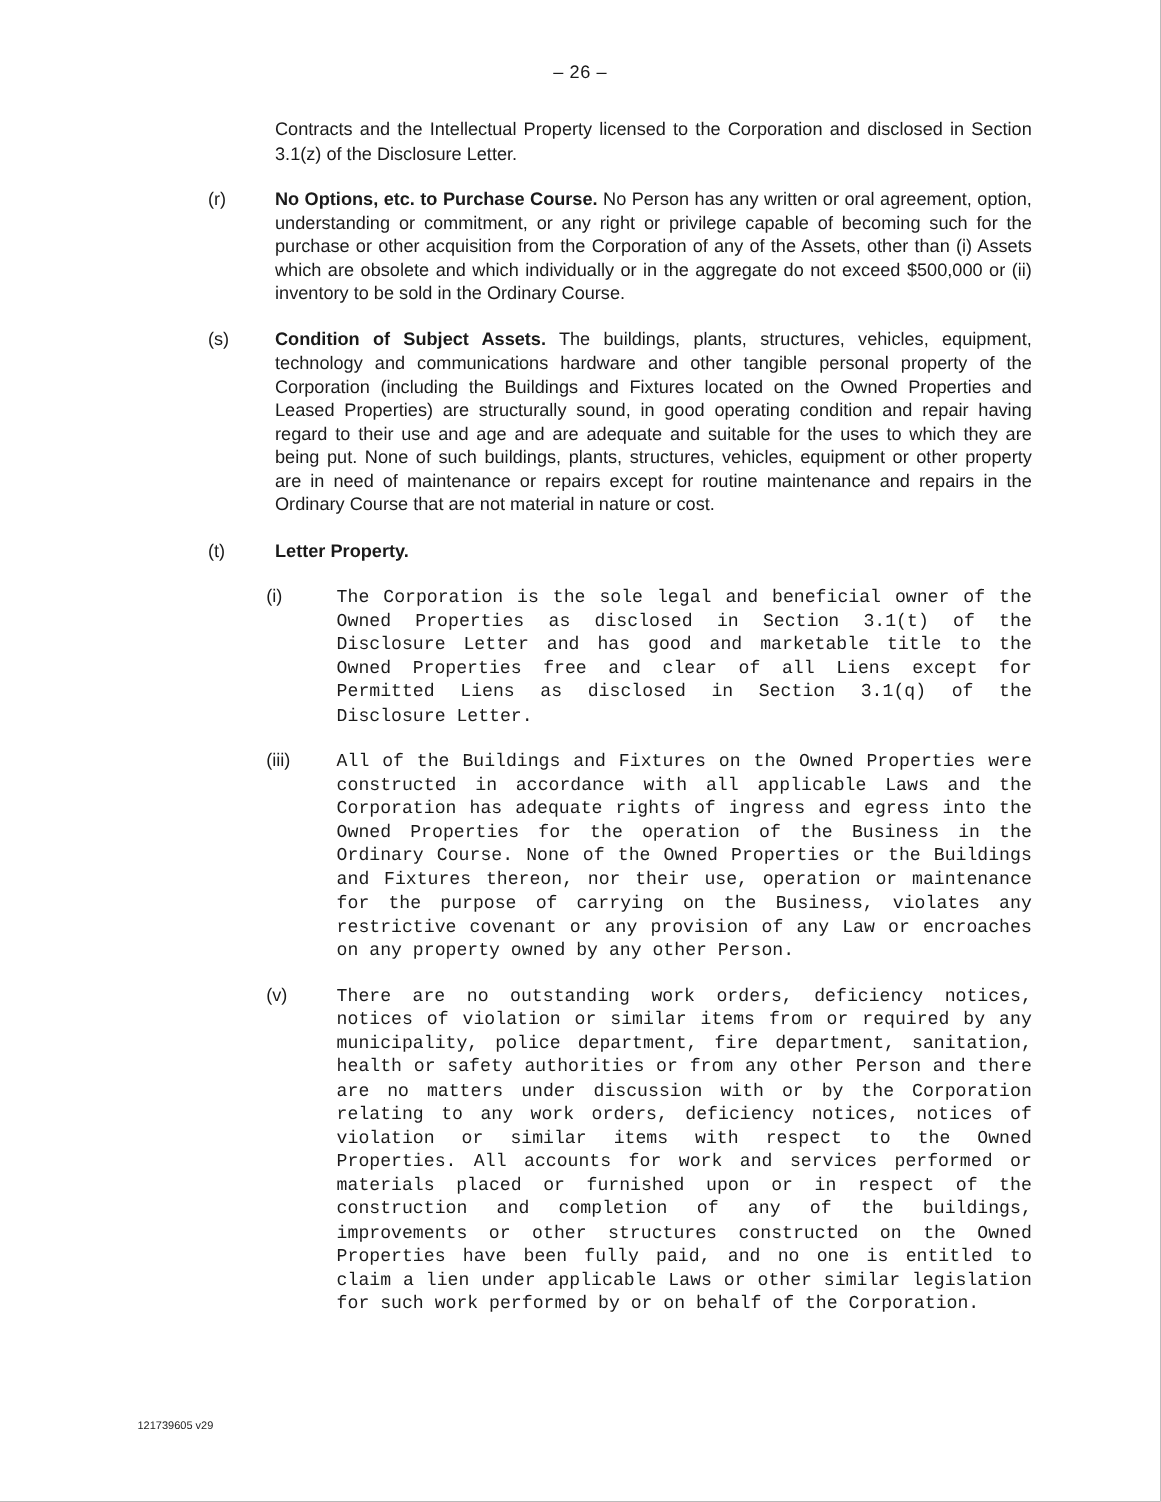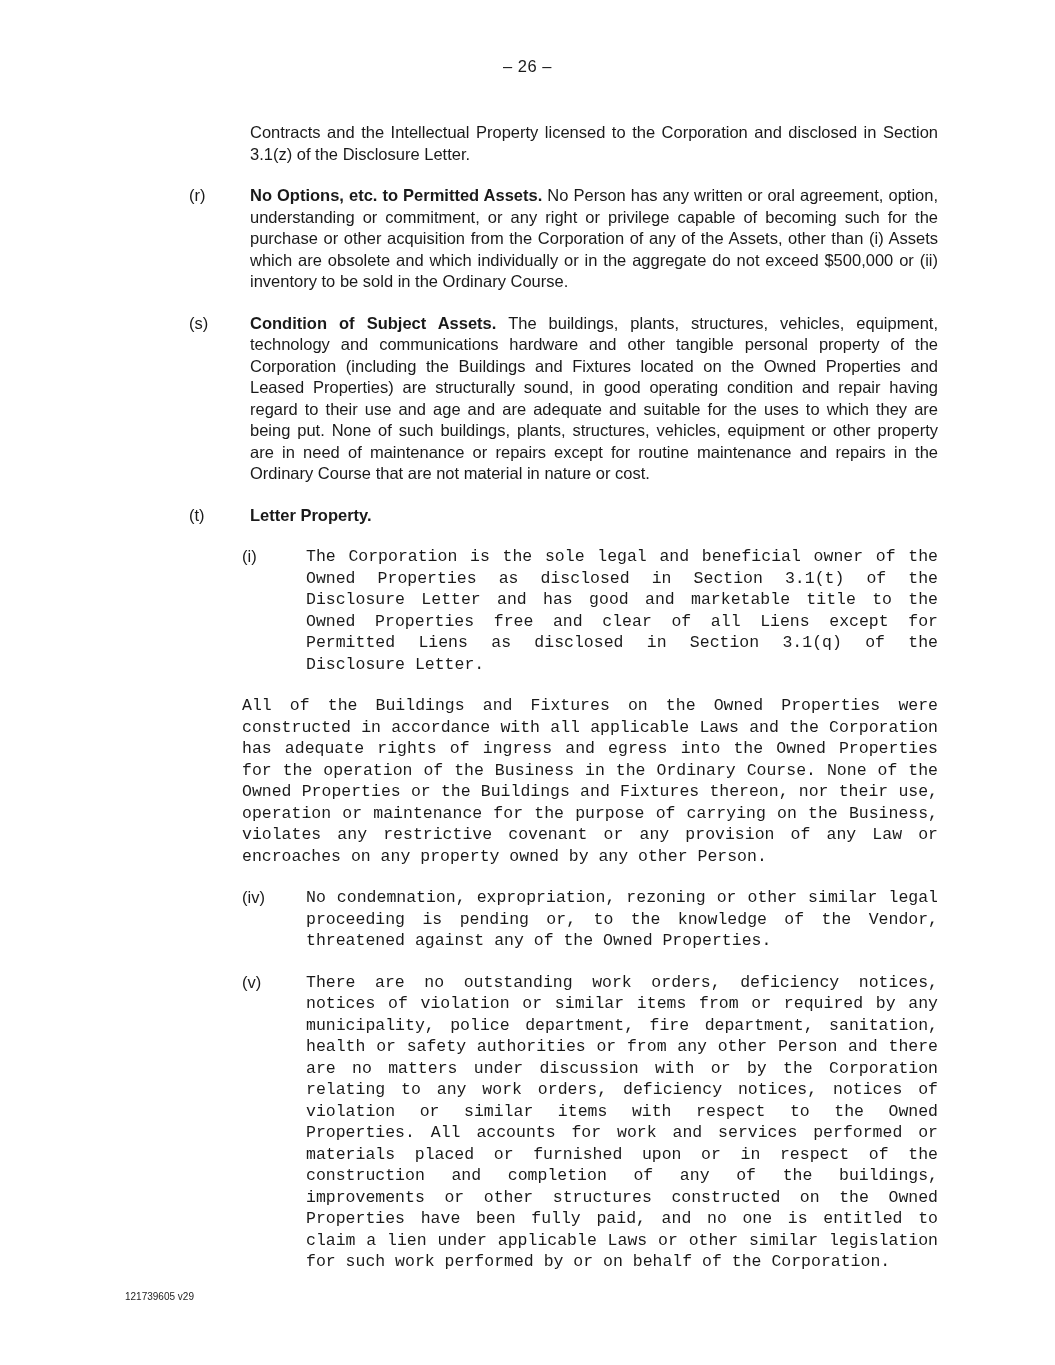--- a/index.html
+++ b/index.html
@@ -19,21 +19,21 @@
   .page-number {
     position: absolute;
     top: 56px;
     left: 0;
     width: 100%;
     text-align: center;
     letter-spacing: 0.5px;
   }
   .content {
     position: absolute;
-    top: 122px;
+    top: 108px;
     left: 189px;
     right: 117px;
   }
   .para { margin-bottom: 20px; }
   .cont-para {
     margin-left: 61px;
     text-align: justify;
   }
   .section {
     display: flex;
@@ -78,21 +78,21 @@
 
   <div class="page-number">– 26 –</div>
 
   <div class="content">
 
     <p class="para cont-para">Contracts and the Intellectual Property licensed to the Corporation and disclosed in Section 3.1(z) of the Disclosure Letter.</p>
 
     <div class="section">
       <div class="section-label">(r)</div>
       <div class="section-body">
-        <span class="bold">No Options, etc. to Permitted Assets.</span>
+        <span class="bold">No Options, etc. to Purchase Course.</span>
         <span>No Person has any written or oral agreement, option, understanding or commitment, or any right or privilege capable of becoming such for the purchase or other acquisition from the Corporation of any of the Assets, other than (i) Assets which are obsolete and which individually or in the aggregate do not exceed $500,000 or (ii) inventory to be sold in the Ordinary Course.</span>
       </div>
     </div>
 
     <div class="section">
       <div class="section-label">(s)</div>
       <div class="section-body">
         <span class="bold">Condition of Subject Assets.</span>
         <span>The buildings, plants, structures, vehicles, equipment, technology and communications hardware and other tangible personal property of the Corporation (including the Buildings and Fixtures located on the Owned Properties and Leased Properties) are structurally sound, in good operating condition and repair having regard to their use and age and are adequate and suitable for the uses to which they are being put. None of such buildings, plants, structures, vehicles, equipment or other property are in need of maintenance or repairs except for routine maintenance and repairs in the Ordinary Course that are not material in nature or cost.</span>
       </div>
@@ -105,27 +105,24 @@
       </div>
     </div>
 
     <div class="subsection">
       <div class="subsection-label">(i)</div>
       <div class="subsection-body">The Corporation is the sole legal and beneficial owner of the Owned Properties as disclosed in Section 3.1(t) of the Disclosure Letter and has good and marketable title to the Owned Properties free and clear of all Liens except for Permitted Liens as disclosed in Section 3.1(q) of the Disclosure Letter.</div>
     </div>
 
 
     <div class="subsection">
+      <div class="subsection-label">(iii)</div>
       <div class="subsection-body">All of the Buildings and Fixtures on the Owned Properties were constructed in accordance with all applicable Laws and the Corporation has adequate rights of ingress and egress into the Owned Properties for the operation of the Business in the Ordinary Course. None of the Owned Properties or the Buildings and Fixtures thereon, nor their use, operation or maintenance for the purpose of carrying on the Business, violates any restrictive covenant or any provision of any Law or encroaches on any property owned by any other Person.</div>
     </div>
 
-    <div class="subsection">
-      <div class="subsection-label">(iv)</div>
-      <div class="subsection-body">No condemnation, expropriation, rezoning or other similar legal proceeding is pending or, to the knowledge of the Vendor, threatened against any of the Owned Properties.</div>
-    </div>
 
     <div class="subsection">
       <div class="subsection-label">(v)</div>
       <div class="subsection-body">There are no outstanding work orders, deficiency notices, notices of violation or similar items from or required by any municipality, police department, fire department, sanitation, health or safety authorities or from any other Person and there are no matters under discussion with or by the Corporation relating to any work orders, deficiency notices, notices of violation or similar items with respect to the Owned Properties. All accounts for work and services performed or materials placed or furnished upon or in respect of the construction and completion of any of the buildings, improvements or other structures constructed on the Owned Properties have been fully paid, and no one is entitled to claim a lien under applicable Laws or other similar legislation for such work performed by or on behalf of the Corporation.</div>
     </div>
 
   </div>
 
   <div class="doc-footer">121739605 v29</div>
 

